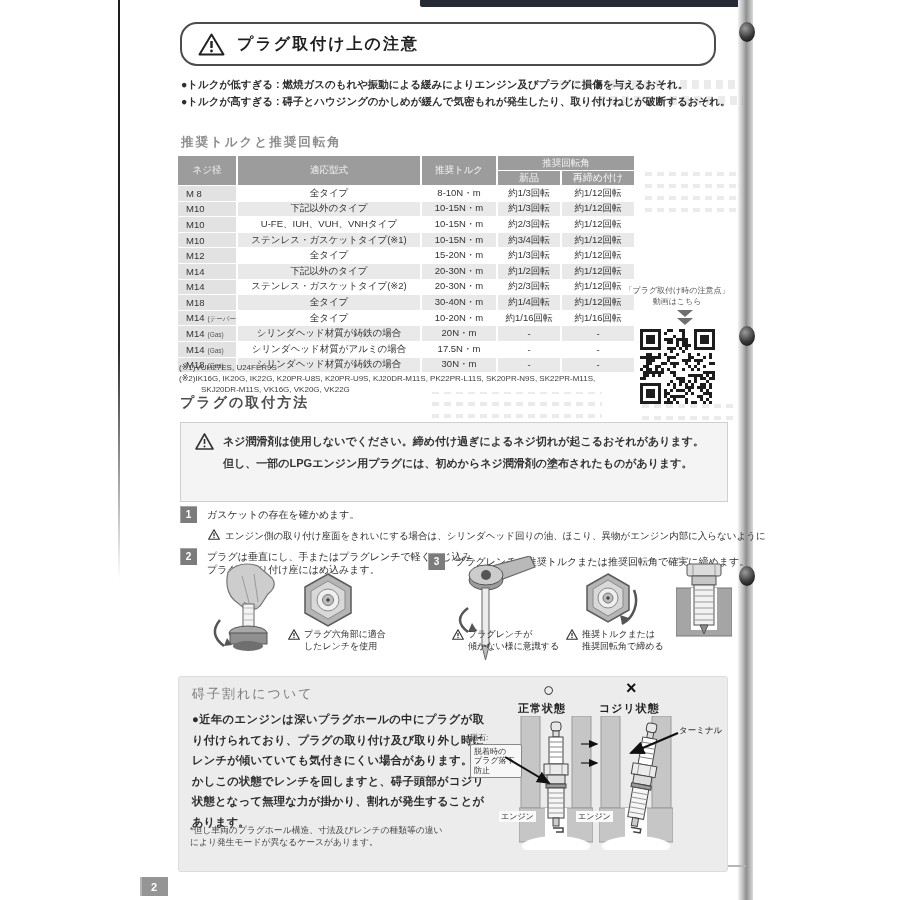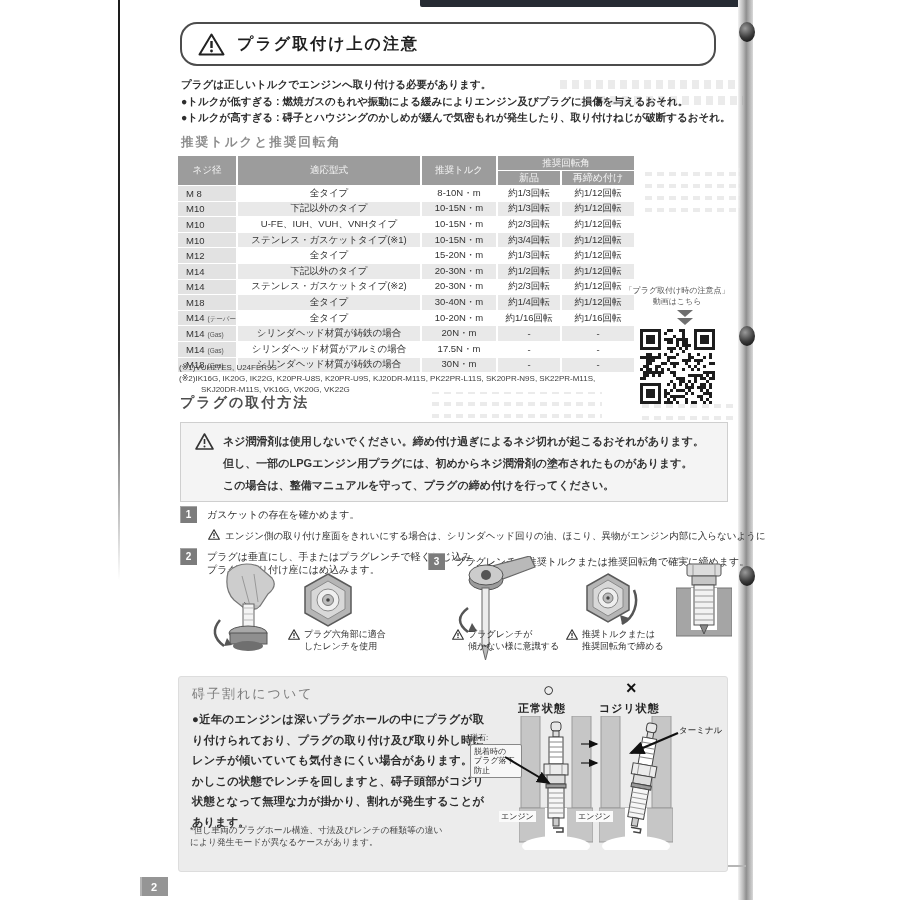--- a/index.html
+++ b/index.html
@@ -115,21 +115,20 @@
   <div class="header-box">
     <svg width="27" height="23" viewBox="0 0 27 23">
       <path d="M13.5 1.5 L25.5 21.5 H1.5 Z" fill="#fff" stroke="#222" stroke-width="2" stroke-linejoin="round"></path>
       <rect x="12.3" y="8" width="2.4" height="7" fill="#222"></rect>
         <circle cx="13.5" cy="18" r="1.4" fill="#222"></circle>
     </svg>
     <span class="header-title">プラグ取付け上の注意</span>
   </div>
 
   <div class="intro">
-    <div class="ln">プラグは正しいトルクでエンジンへ取り付ける必要があります。</div>
     <div class="ln">●トルクが低すぎる : 燃焼ガスのもれや振動による緩みによりエンジン及びプラグに損傷を与えるおそれ。</div>
     <div class="ln">●トルクが高すぎる : 碍子とハウジングのかしめが緩んで気密もれが発生したり、取り付けねじが破断するおそれ。</div>
   </div>
 
   <div class="sec-title-gray torque-title">推奨トルクと推奨回転角</div>
   <table class="torque-table">
     <colgroup>
         <col style="width:60px">
         <col style="width:184px">
         <col style="width:76px">
@@ -452,21 +451,20 @@
 
   <div class="warn-box">
     <svg class="icon" width="19" height="17" viewBox="0 0 19 17">
       <path d="M9.5 1 L18 16 H1 Z" fill="none" stroke="#333" stroke-width="1.6" stroke-linejoin="round"></path>
       <rect x="8.7" y="6" width="1.6" height="5" fill="#333"></rect>
         <circle cx="9.5" cy="13.4" r="1" fill="#333"></circle>
     </svg>
     <div class="txt">
       <div>ネジ潤滑剤は使用しないでください。締め付け過ぎによるネジ切れが起こるおそれがあります。</div>
       <div>但し、一部のLPGエンジン用プラグには、初めからネジ潤滑剤の塗布されたものがあります。</div>
-      <div>この場合は、整備マニュアルを守って、プラグの締め付けを行ってください。</div>
     </div>
   </div>
 
   <div class="step-row" style="left:180px;top:506px;">
     <div class="step-badge">1</div>
     <div class="step-text">ガスケットの存在を確かめます。</div>
   </div>
   <div class="substep" style="left:208px;top:529px;">
     <svg width="12" height="11" viewBox="0 0 19 17">
       <path d="M9.5 1 L18 16 H1 Z" fill="none" stroke="#333" stroke-width="1.8" stroke-linejoin="round"></path>

